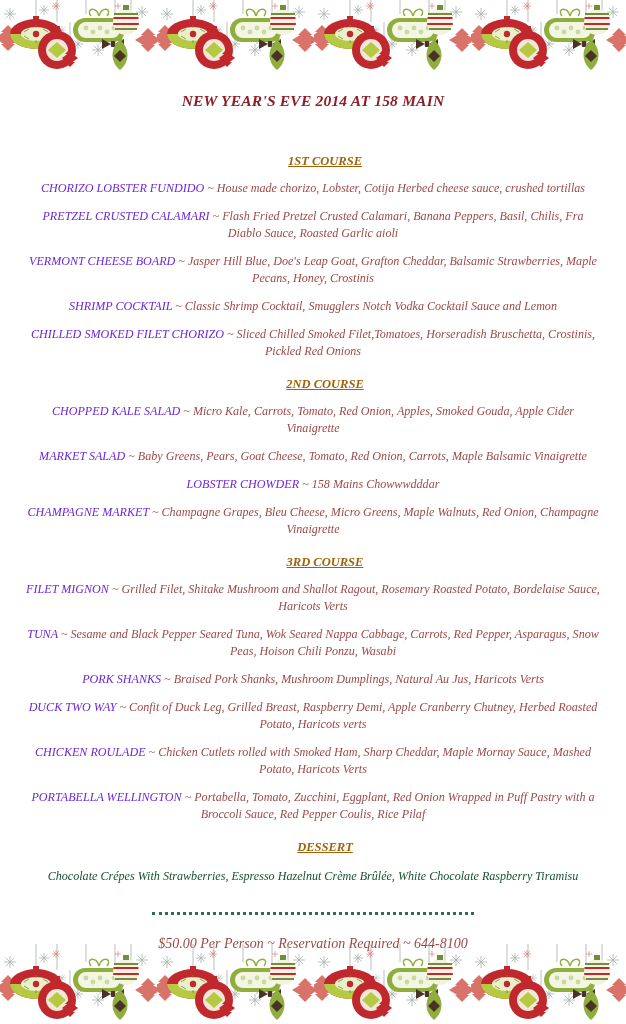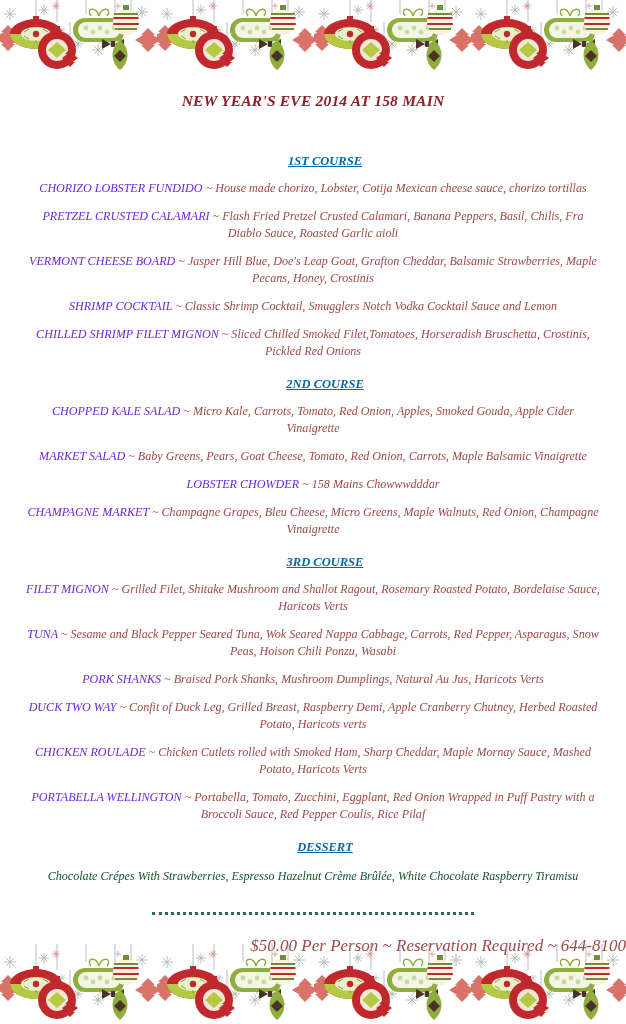--- a/index.html
+++ b/index.html
@@ -50,21 +50,21 @@
     font-weight: bold;
     font-style: italic;
     font-size: 15.5px;
     letter-spacing: 0.2px;
     margin: 0;
     padding-top: 20px;
     font-family: "Liberation Serif", serif;
   }
   .course-heading {
     text-align: center;
-    color: #0369a1;
+    color: #a16207;
     font-weight: bold;
     font-style: italic;
     font-size: 12.5px;
     text-decoration: underline;
     margin: 0;
     font-family: "Liberation Serif", serif;
     padding-left: 24px;
   }
   .course-1 { padding-top: 44px; }
   .course-n { padding-top: 17px; }
@@ -95,24 +95,24 @@
     padding-top: 19px;
     text-align: center;
   }
   .divider {
     display: inline-block;
     width: 322px;
     height: 3px;
     border-top: 3px dotted #2c6b5c;
   }
   .footer-note {
-    text-align: right;
+    text-align: center;
     color: #9c4a48;
     font-style: italic;
-    font-size: 17px;
+    font-size: 14px;
     margin: 0;
     padding-top: 14px;
     font-family: "Liberation Serif", serif;
   }
 </style>
 </head>
 <body>
 
 <div class="ornament-band top">
   <div class="ornament-strip">
@@ -566,36 +566,36 @@
   </div>
 </div>
 
 <div class="sheet">
 
   <h1 class="menu-title">NEW YEAR'S EVE 2014 AT 158 MAIN</h1>
 
   <h2 class="course-heading course-1">1ST COURSE</h2>
   <p class="dish">
     <span class="dish-name">CHORIZO LOBSTER FUNDIDO </span>
-    <span>~ House made chorizo, Lobster, Cotija Mexican cheese sauce, chorizo tortillas</span>
+    <span>~ House made chorizo, Lobster, Cotija Herbed cheese sauce, crushed tortillas</span>
   </p>
   <p class="dish">
     <span class="dish-name">PRETZEL CRUSTED CALAMARI </span>
     <span>~ Flash Fried Pretzel Crusted Calamari, Banana Peppers, Basil, Chilis, Fra Diablo Sauce, Roasted Garlic aioli</span>
   </p>
   <p class="dish">
     <span class="dish-name">VERMONT CHEESE BOARD </span>
     <span>~ Jasper Hill Blue, Doe's Leap Goat, Grafton Cheddar, Balsamic Strawberries, Maple Pecans, Honey, Crostinis</span>
   </p>
   <p class="dish">
     <span class="dish-name">SHRIMP COCKTAIL </span>
     <span>~ Classic Shrimp Cocktail, Smugglers Notch Vodka Cocktail Sauce and Lemon</span>
   </p>
   <p class="dish">
-    <span class="dish-name">CHILLED SHRIMP FILET MIGNON </span>
+    <span class="dish-name">CHILLED SMOKED FILET CHORIZO </span>
     <span>~ Sliced Chilled Smoked Filet,Tomatoes, Horseradish Bruschetta, Crostinis, Pickled Red Onions</span>
   </p>
 
   <h2 class="course-heading course-n">2ND COURSE</h2>
   <p class="dish">
     <span class="dish-name">CHOPPED KALE SALAD </span>
     <span>~ Micro Kale, Carrots, Tomato, Red Onion, Apples, Smoked Gouda, Apple Cider Vinaigrette</span>
   </p>
   <p class="dish">
     <span class="dish-name">MARKET SALAD </span>

